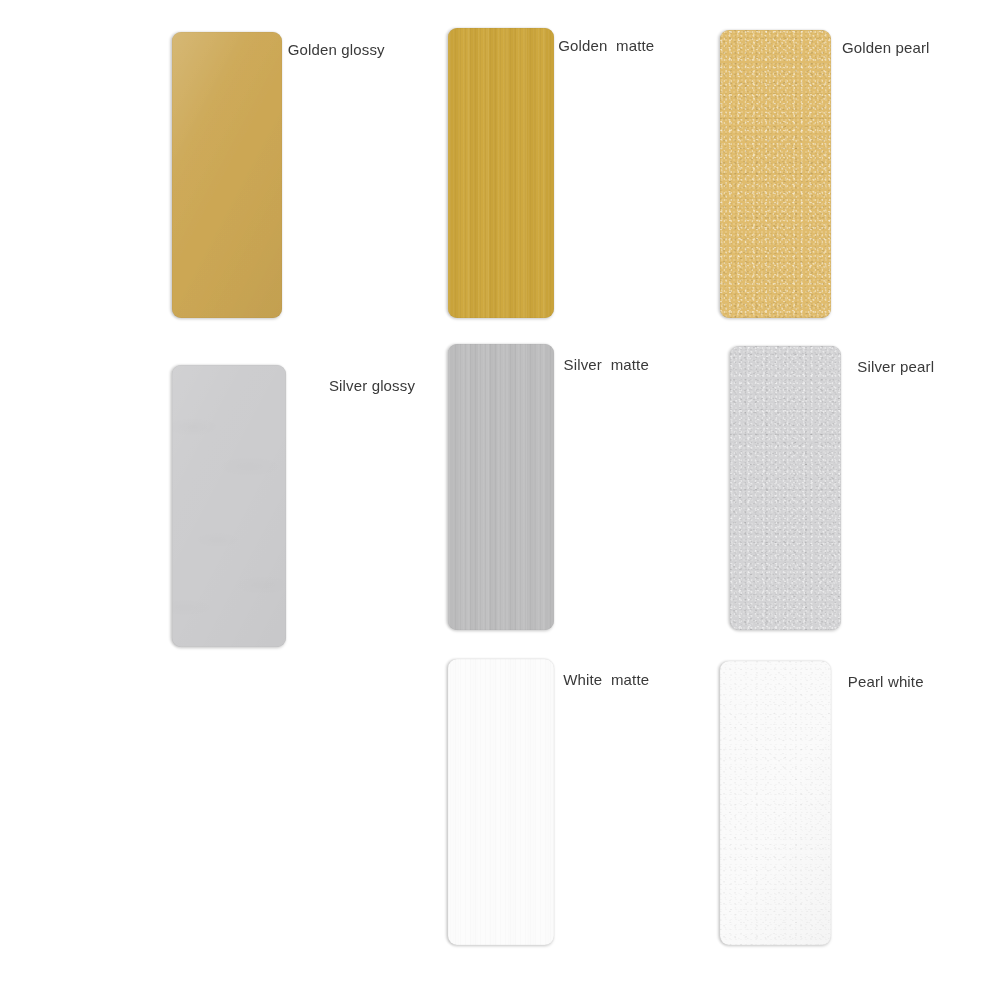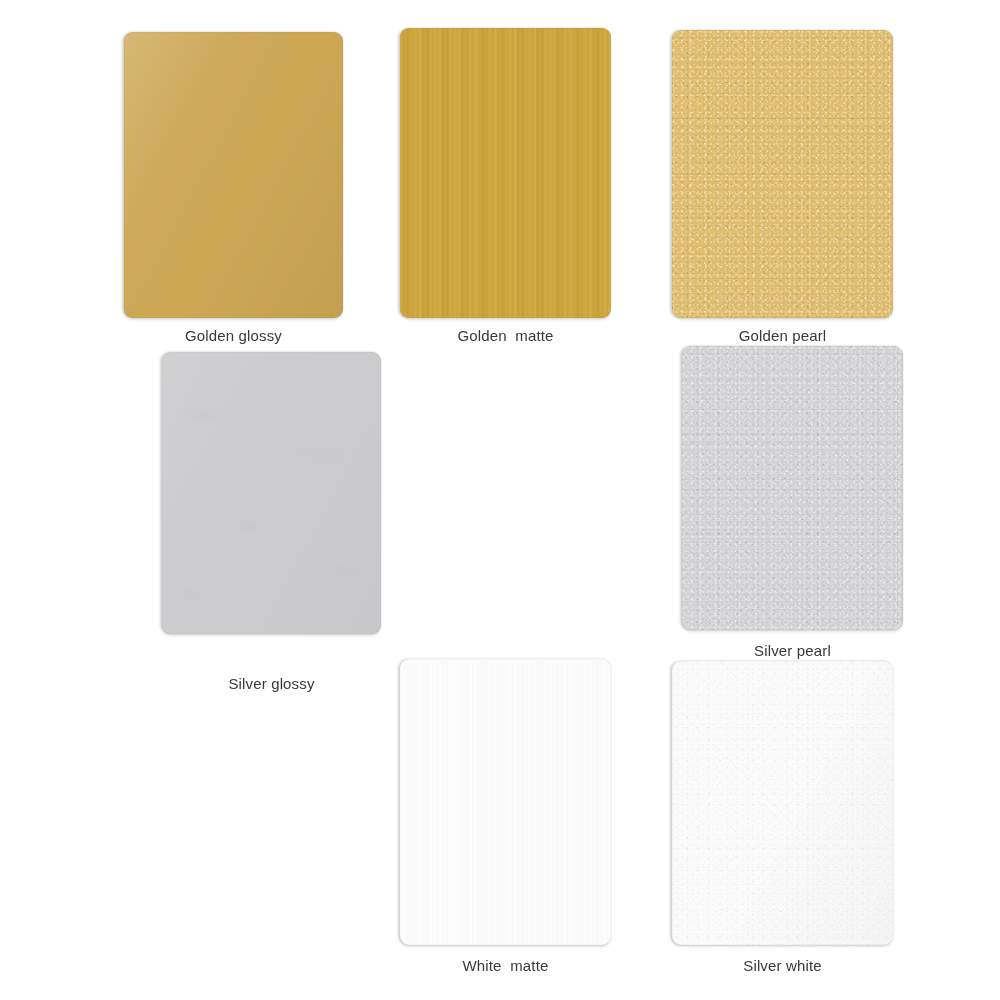--- a/index.html
+++ b/index.html
@@ -20,22 +20,23 @@
     position: relative;
     width: 1000px;
     height: 1000px;
     background: #ffffff;
   }
 
   
   .cell {
     position: absolute;
     display: flex;
-    flex-direction: column;
-    align-items: flex-end;
+    flex-direction: row;
+    align-items: flex-start;
+    margin-left: 48px;
   }
 
   .swatch {
     position: relative;
     border-radius: 9px;
     box-shadow:
       -1.5px 0 2.5px rgba(0,0,0,0.16),
        0 1.5px 2.5px rgba(0,0,0,0.10),
        0 0 1px rgba(0,0,0,0.08);
     overflow: hidden;
@@ -165,27 +166,34 @@
       </div>
       <div class="caption" style="color: rgb(57, 57, 57); width: 211px; margin-top: 8px;">Golden  matte</div>
     </div>
     <div class="cell" style="left: 672px; top: 30px; width: 221px;">
       <div class="swatch" style="width: 221px; height: 288px; background: rgb(224, 188, 109);">
         <div class="tex tex-pearl"></div>
         <div class="edge"></div>
       </div>
       <div class="caption" style="color: rgb(57, 57, 57); width: 221px; margin-top: 8px;">Golden pearl</div>
     </div>
-    <div class="cell" style="left: 124px; top: 352px; width: 257px; gap: 29px;">
+    <div class="cell" style="left: 124px; top: 365px; width: 257px; gap: 29px;">
       <div class="swatch" style="width: 219px; height: 282px; background: rgb(204, 204, 206);">
         <div class="tex tex-mottle"></div>
         <div class="tex tex-gloss"></div>
         <div class="edge"></div>
       </div>
       <div class="caption" style="color: rgb(57, 57, 57); width: 219px; margin-top: 11px;">Silver glossy</div>
+    </div>
+    <div class="cell" style="left: 400px; top: 344px; width: 211px;">
+      <div class="swatch" style="width: 211px; height: 286px; background: rgb(190, 190, 191);">
+        <div class="tex tex-brushed"></div>
+        <div class="edge"></div>
+      </div>
+      <div class="caption" style="color: rgb(57, 57, 57); width: 211px; margin-top: 11px;">Silver  matte</div>
     </div>
     <div class="cell" style="left: 672px; top: 346px; width: 221px; padding-left: 10px;">
       <div class="swatch" style="width: 221px; height: 284px; background: rgb(211, 211, 213);">
         <div class="tex tex-pearl"></div>
         <div class="edge"></div>
       </div>
       <div class="caption" style="color: rgb(57, 57, 57); width: 221px; margin-top: 11px;">Silver pearl</div>
     </div>
     <div class="cell" style="left: 400px; top: 659px; width: 211px;">
       <div class="swatch" style="width: 211px; height: 286px; background: rgb(252, 252, 252);">
@@ -193,15 +201,15 @@
         <div class="edge"></div>
       </div>
       <div class="caption" style="color: rgb(57, 57, 57); width: 211px; margin-top: 11px;">White  matte</div>
     </div>
     <div class="cell" style="left: 672px; top: 661px; width: 221px;">
       <div class="swatch" style="width: 221px; height: 284px; background: rgb(250, 250, 250);">
         <div class="tex tex-pearl" style="opacity: 0.45;"></div>
         <div class="tex tex-gloss"></div>
         <div class="edge"></div>
       </div>
-      <div class="caption" style="color: rgb(57, 57, 57); width: 221px; margin-top: 11px;">Silver white</div>
+      <div class="caption" style="color: rgb(57, 57, 57); width: 221px; margin-top: 11px;">Pearl white</div>
     </div>
   </div>
 
 </body></html>

